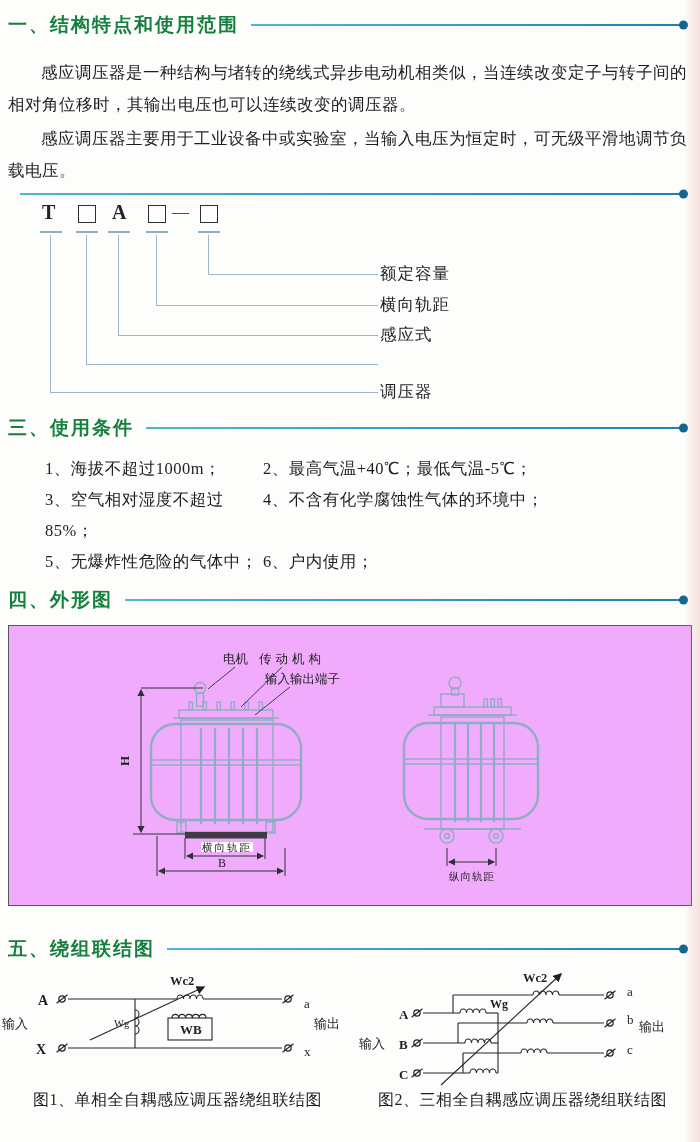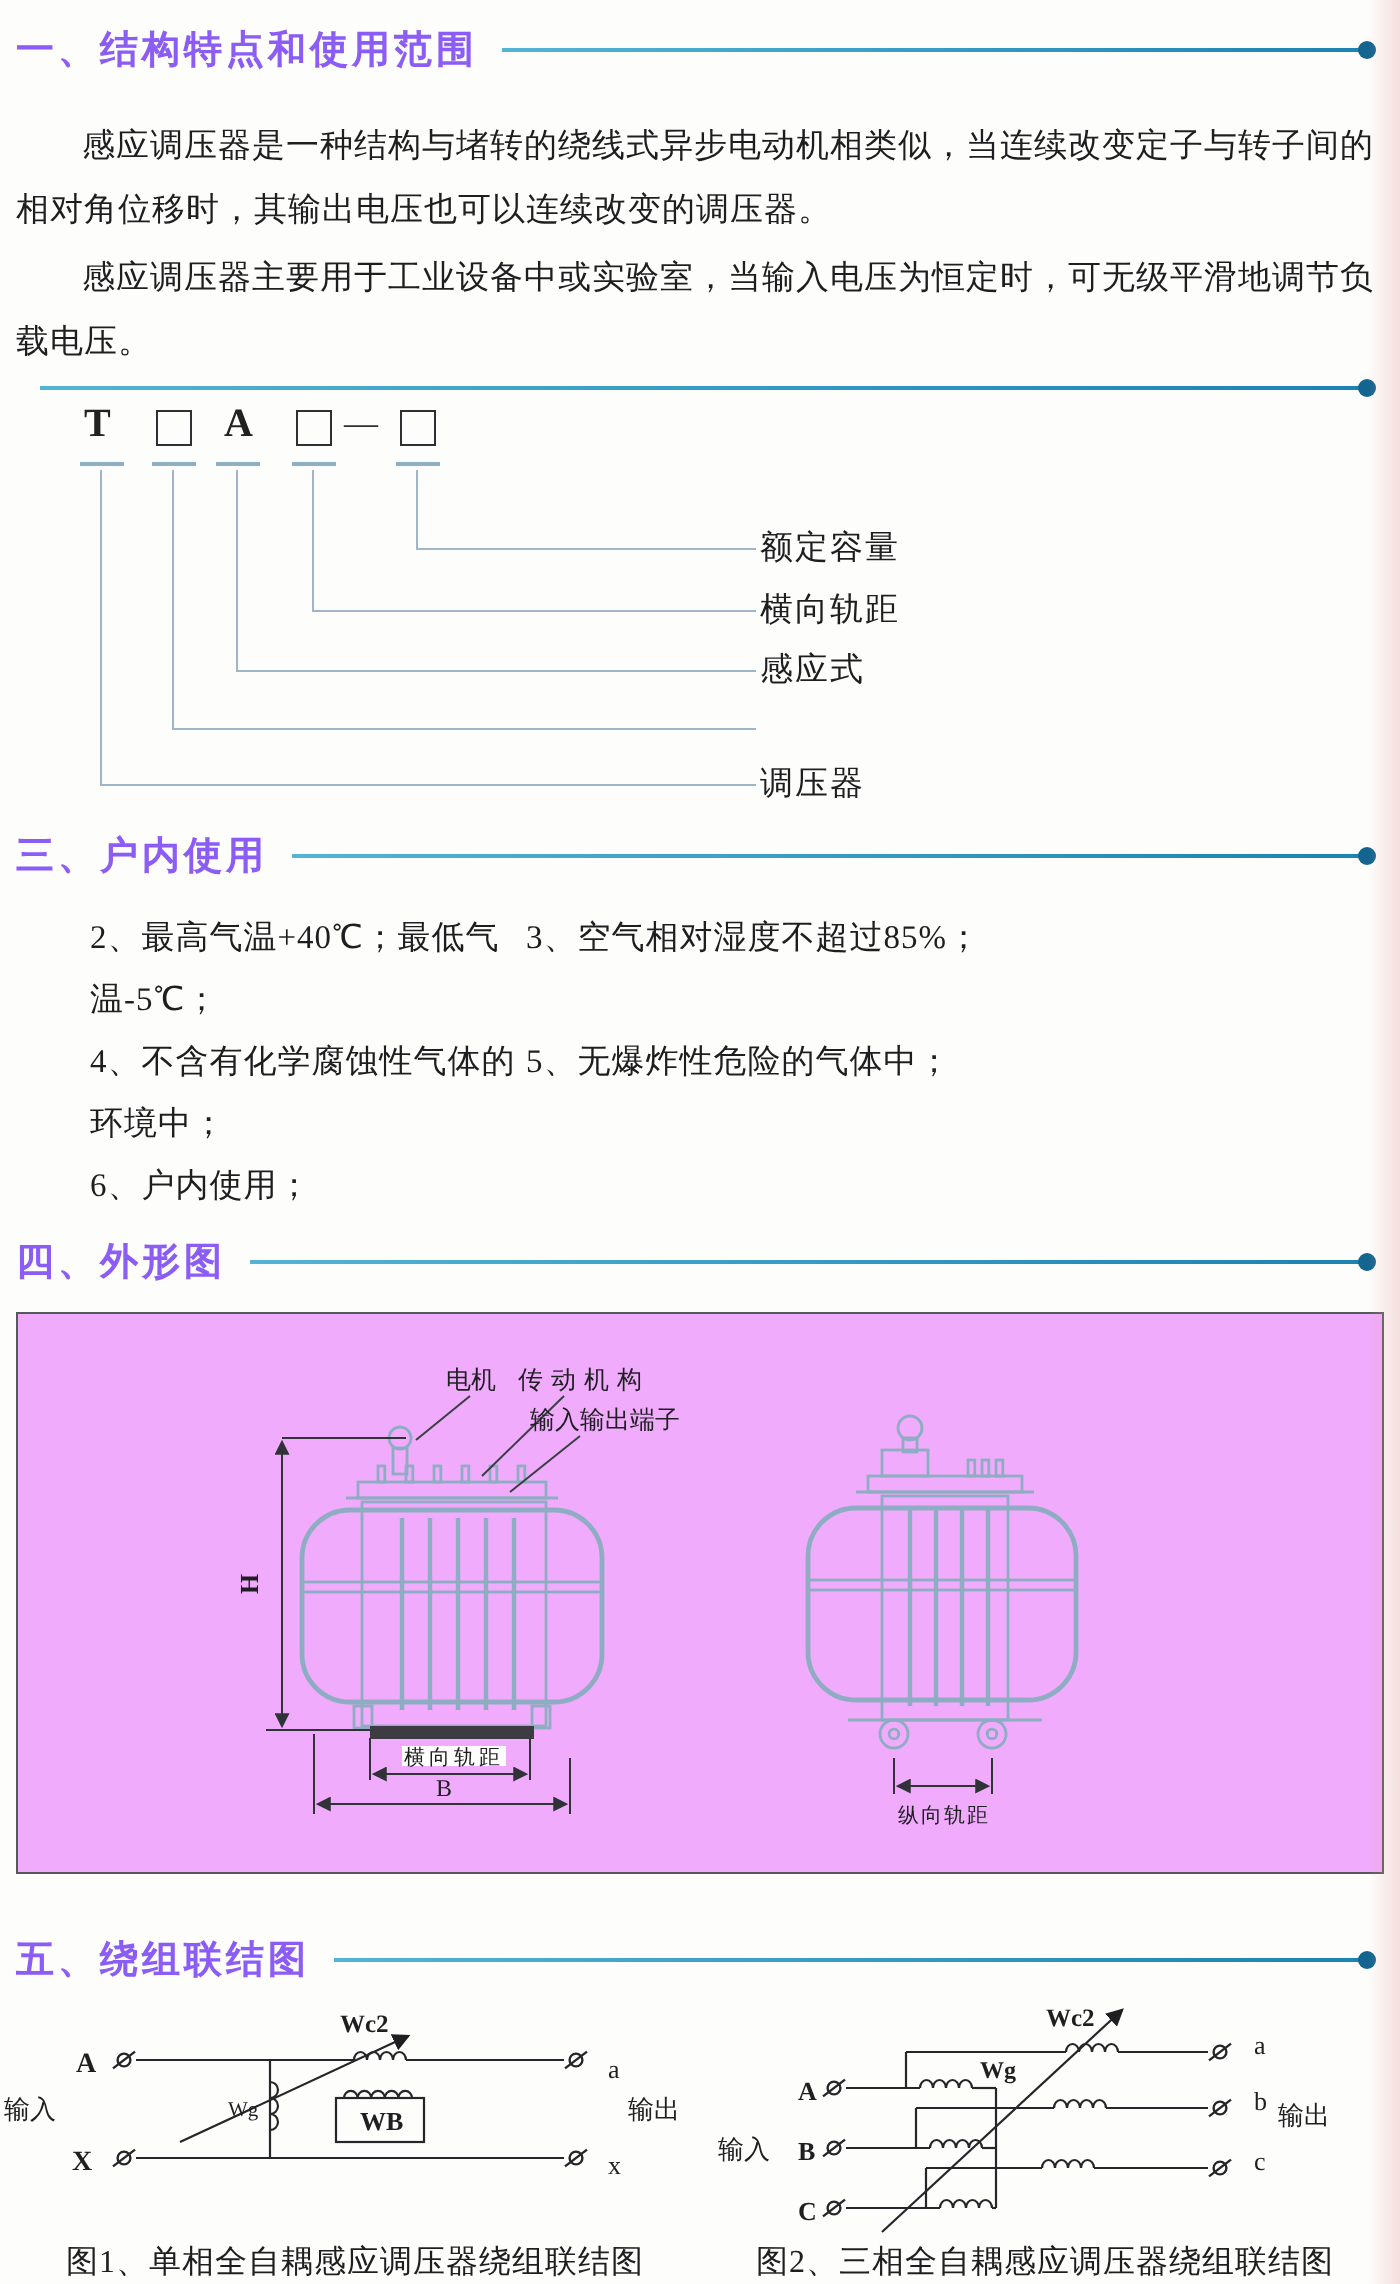--- a/index.html
+++ b/index.html
@@ -13,21 +13,21 @@
   }
   .edge-tint{
     position:absolute;top:0;right:0;width:16px;height:1142px;
     background:linear-gradient(to left, rgba(231,166,166,.35), rgba(231,166,166,0));
     pointer-events:none;z-index:5;
   }
   
   .sec{display:flex;align-items:center;padding:0 13px 0 8px;}
   .sec h2{
     margin:0;font-family:"Liberation Sans",sans-serif;
-    font-size:19px;font-weight:bold;color:#8b5cf6;letter-spacing:2px;white-space:nowrap;
+    font-size:19px;font-weight:bold;color:#15803d;letter-spacing:2px;white-space:nowrap;
   }
   .rule{flex:1;height:2px;background:linear-gradient(to right,#54b4d4,#1c82b2);margin-left:12px;position:relative;}
   .dot{position:absolute;right:-1px;top:50%;transform:translateY(-50%);width:9px;height:9px;border-radius:50%;background:#13648f;}
   
   .para{margin:0;padding:0 10px 0 8px;font-size:16.5px;line-height:32px;text-indent:2em;letter-spacing:.5px;}
   
   .model{position:relative;height:216px;margin-top:4px;}
   .model .sym{position:absolute;top:2px;font-size:20px;font-weight:bold;color:#222;}
   .model .box{position:absolute;top:6px;width:16px;height:16px;border:1.6px solid #2e2e33;background:transparent;}
   .model .mdash{position:absolute;top:3px;font-size:17px;color:#2e2e33;}
@@ -108,26 +108,27 @@
   <div class="hl" style="left:86px;top:165px;width:292px"></div>
   <div class="hl" style="left:50px;top:193px;width:328px"></div>
 
   <span class="mlabel" style="top:75px">额定容量</span>
   <span class="mlabel" style="top:106px">横向轨距</span>
   <span class="mlabel" style="top:136px">感应式</span>
   <span class="mlabel" style="top:193px">调压器</span>
 </div>
 
 <div class="sec">
-  <h2>三、户内使用</h2>
+  <h2>三、使用条件</h2>
   <div class="rule">
       <span class="dot"></span>
     </div>
 </div>
 <div class="conds">
+  <span>1、海拔不超过1000m；</span>
   <span>2、最高气温+40℃；最低气温-5℃；</span>
   <span>3、空气相对湿度不超过85%；</span>
   <span>4、不含有化学腐蚀性气体的环境中；</span>
   <span>5、无爆炸性危险的气体中；</span>
   <span>6、户内使用；</span>
 </div>
 
 <div class="sec" style="margin-top:10px">
   <h2>四、外形图</h2>
   <div class="rule">

